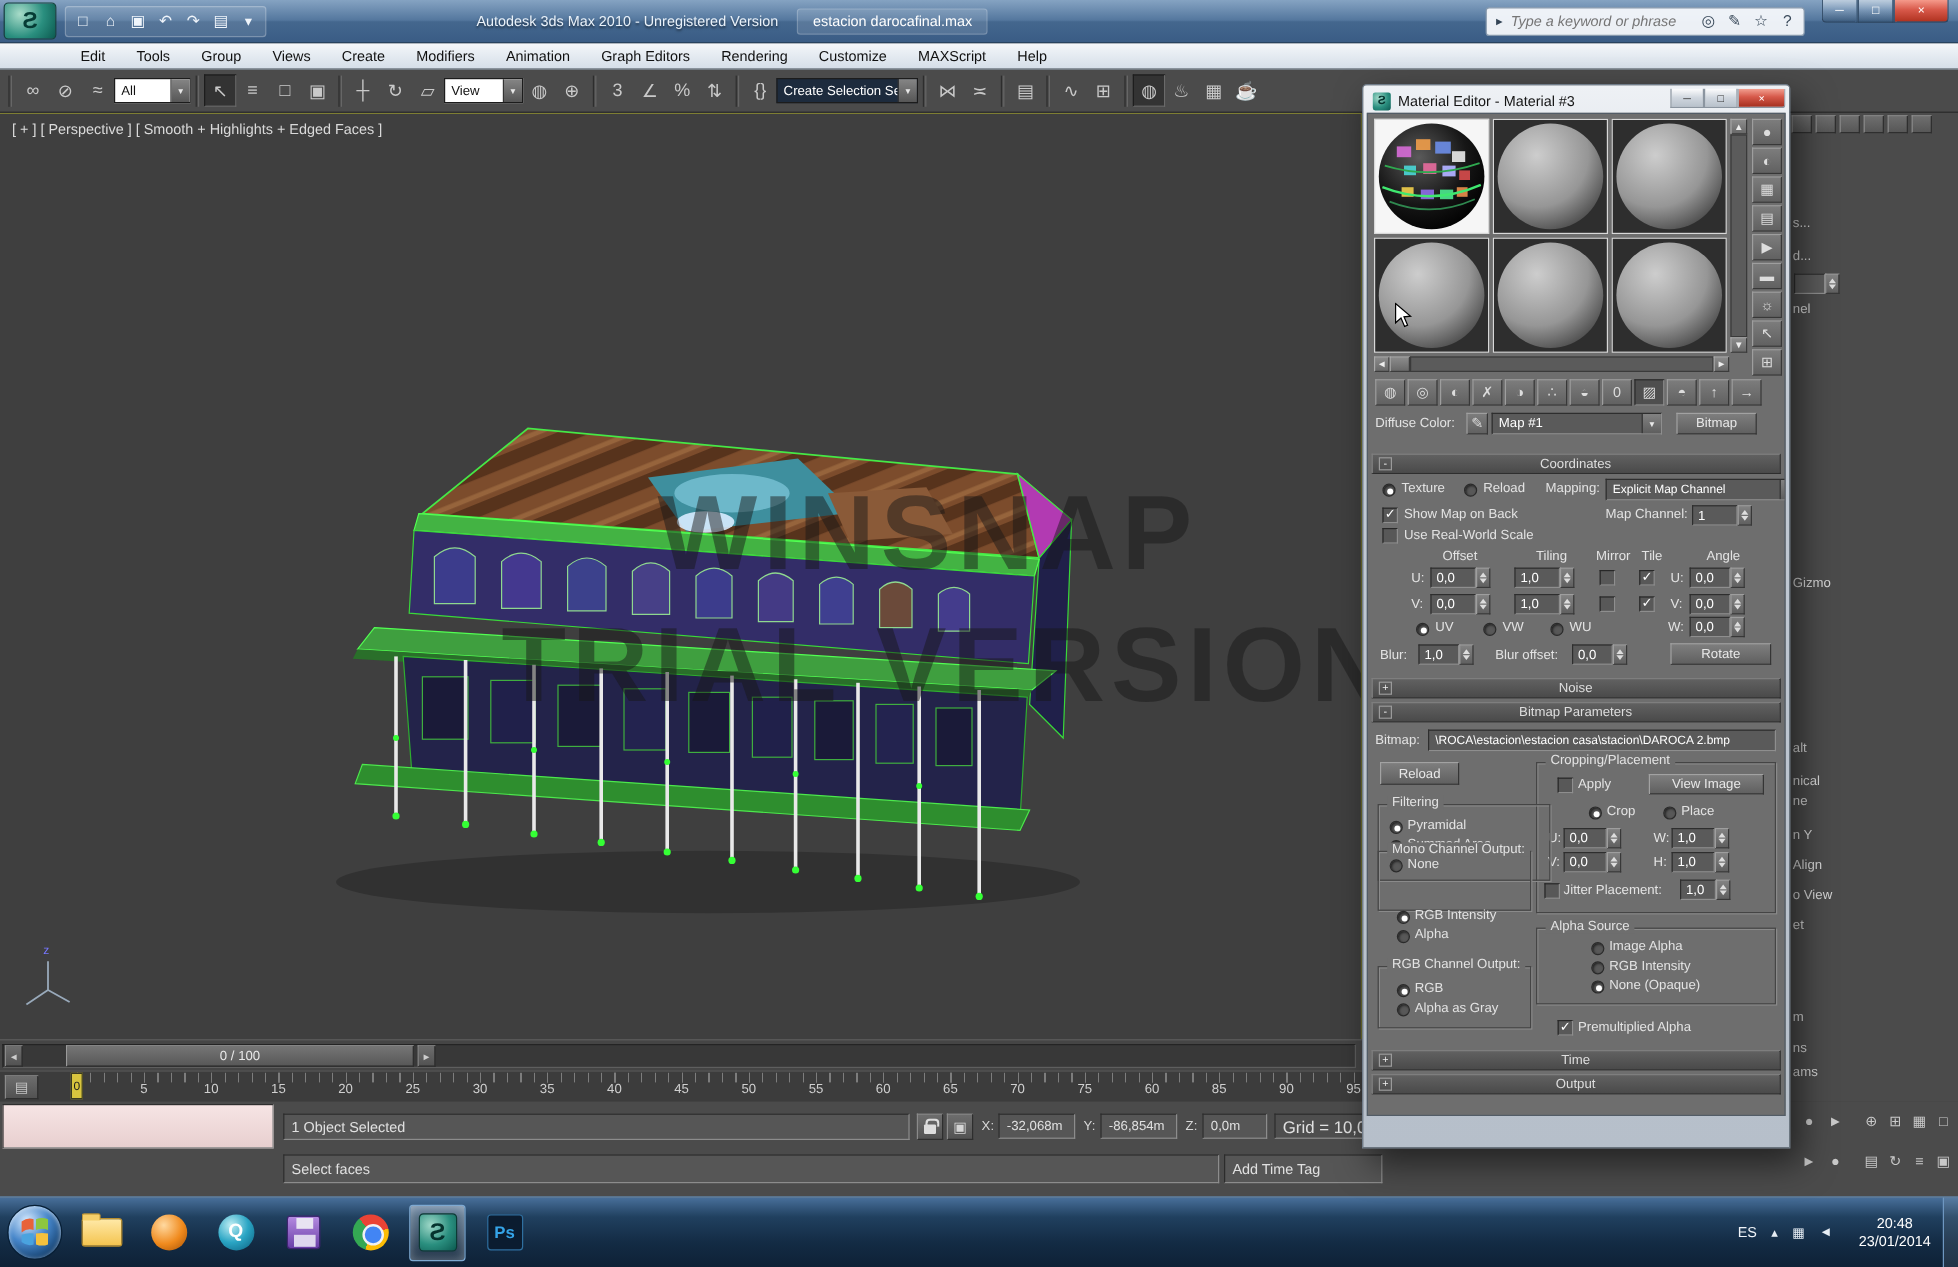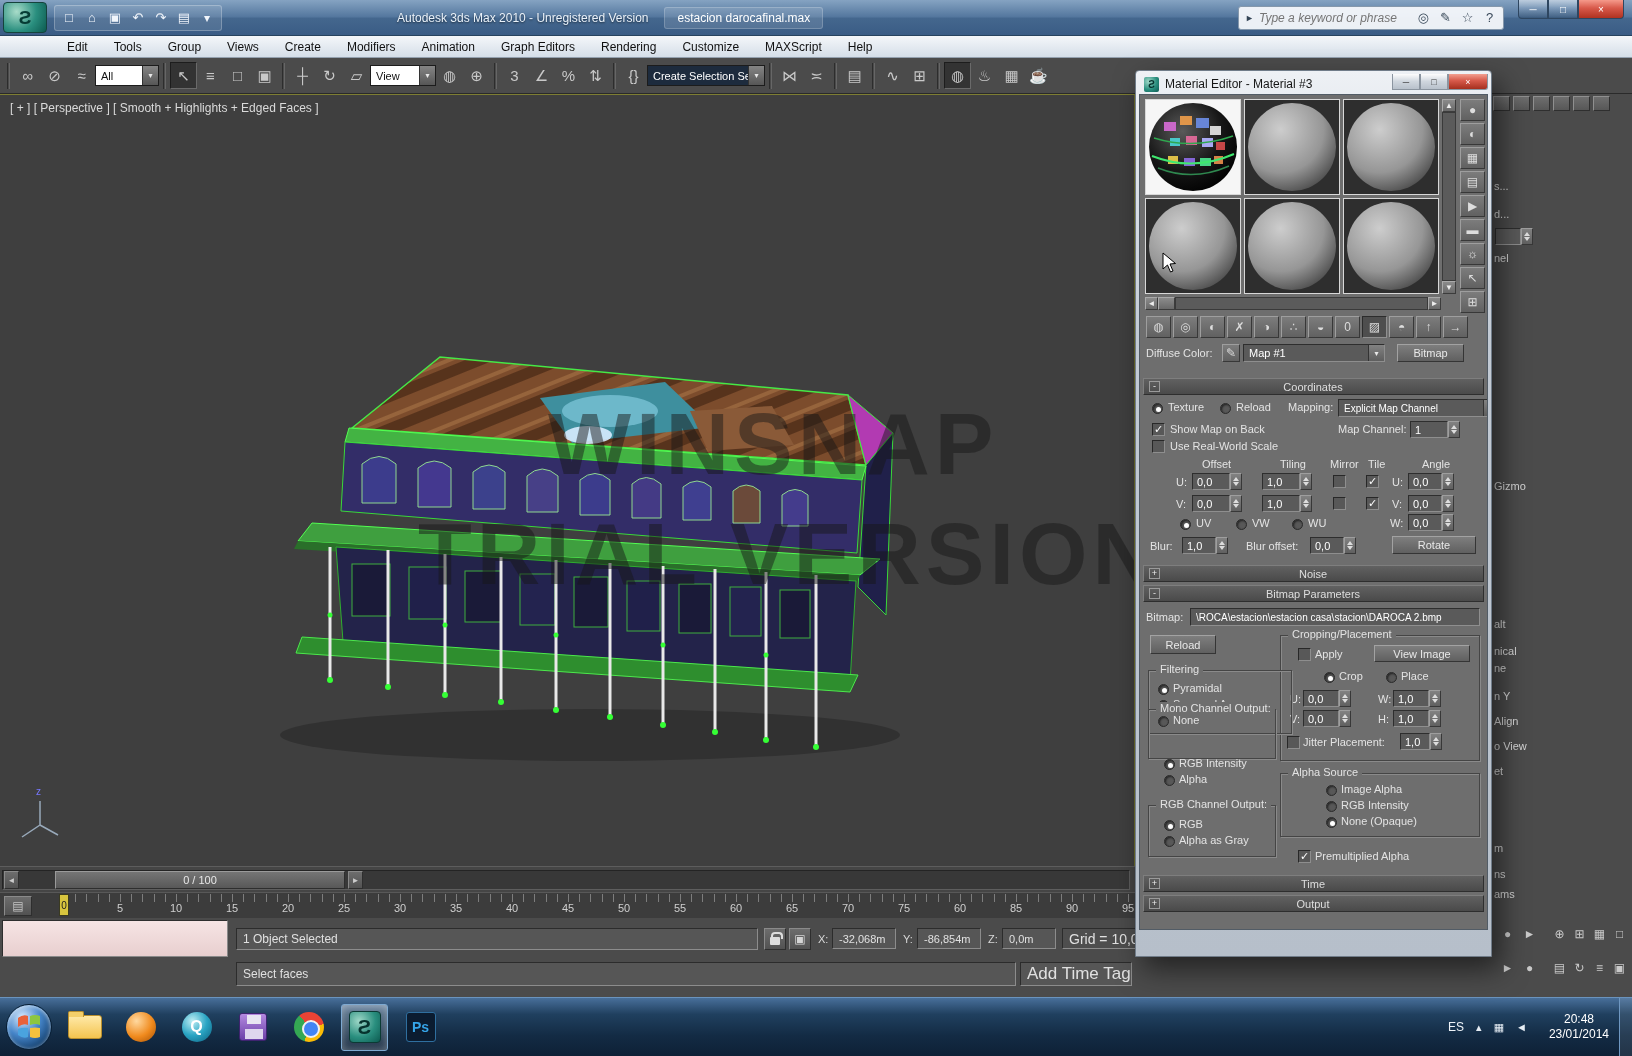--- a/index.html
+++ b/index.html
@@ -482,21 +482,21 @@
     </div>
   <div class="sbtn" style="left:789px;top:10px">▣</div>
   <span class="slabel" style="left:818px;top:15px">X:</span>
   <div class="sfld" style="left:832px;top:10px;width:64px;height:21px;font-size:11px">-32,068m</div>
   <span class="slabel" style="left:903px;top:15px">Y:</span>
   <div class="sfld" style="left:917px;top:10px;width:64px;height:21px;font-size:11px">-86,854m</div>
   <span class="slabel" style="left:988px;top:15px">Z:</span>
   <div class="sfld" style="left:1002px;top:10px;width:54px;height:21px;font-size:11px">0,0m</div>
   <div class="sfld" style="left:1062px;top:10px;width:74px;height:21px;font-size:14px;background:#4e4e4e">Grid = 10,0m</div>
   <div class="sfld" style="left:236px;top:44px;width:780px;height:24px">Select faces</div>
-  <div class="sfld" style="left:1020px;top:44px;width:112px;height:24px;font-size:17px">Add Time Tag</div>
+  <div class="sfld" style="left:1020px;top:44px;width:132px;height:24px;font-size:12px">Add Time Tag</div>
 
   <span class="navicon" style="left:1498px;top:6px">●</span>
   <span class="navicon" style="left:1520px;top:6px">►</span>
   <span class="navicon" style="left:1550px;top:6px">⊕</span>
   <span class="navicon" style="left:1570px;top:6px">⊞</span>
   <span class="navicon" style="left:1590px;top:6px">▦</span>
   <span class="navicon" style="left:1610px;top:6px">□</span>
   <span class="navicon" style="left:1498px;top:40px">►</span>
   <span class="navicon" style="left:1520px;top:40px">●</span>
   <span class="navicon" style="left:1550px;top:40px">▤</span>

